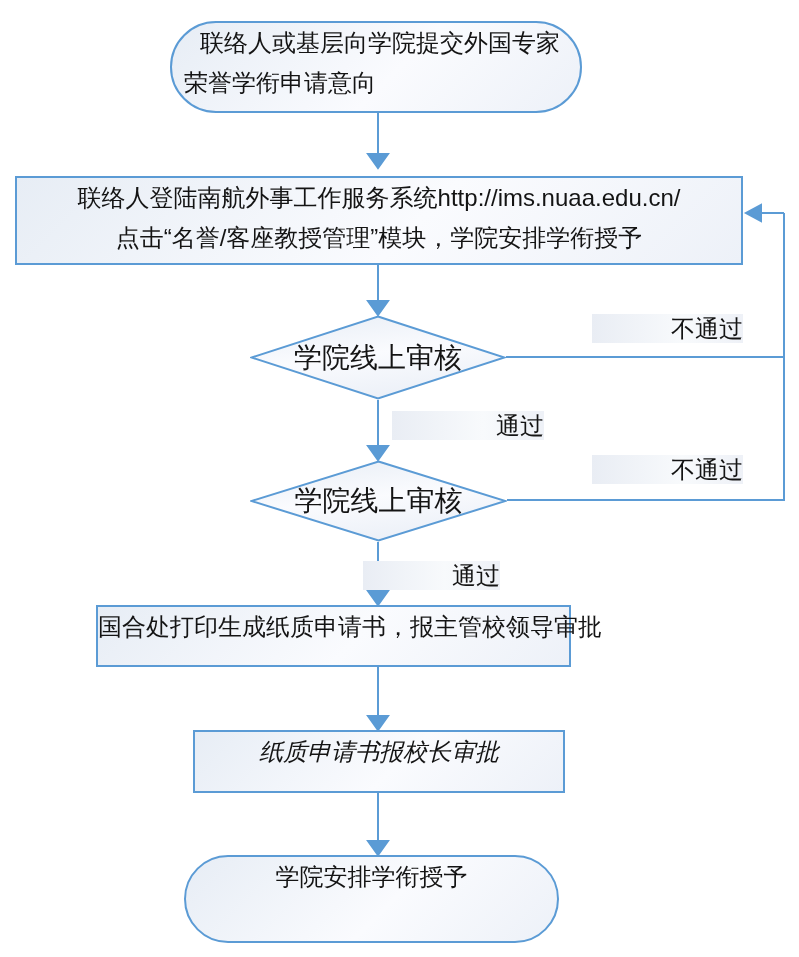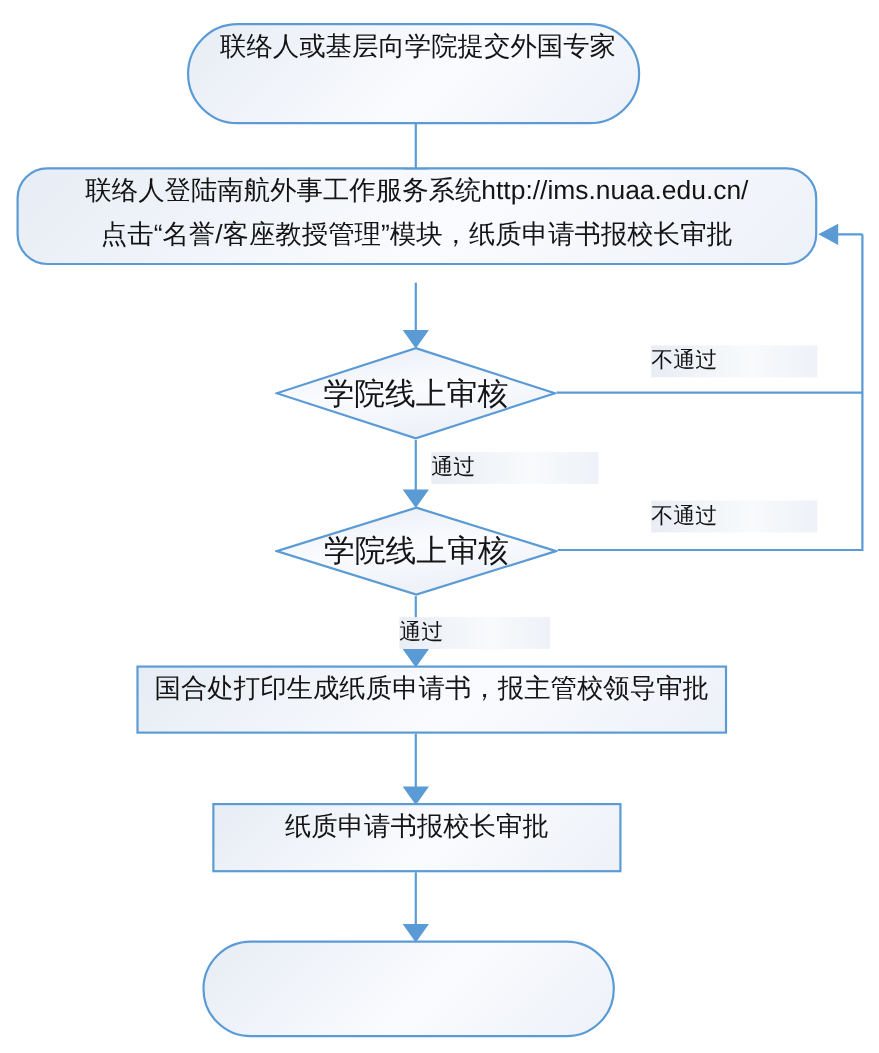--- a/index.html
+++ b/index.html
@@ -21,21 +21,21 @@
   .start-text { text-align:left; padding:0 12px; }
   .start-text .first { text-indent:16px; }
   .diamond { position:absolute; z-index:1; }
   .diamond svg { position:absolute; left:0; top:0; }
   .diamond .dtext {
     position:absolute; left:0; top:0; width:100%; height:100%;
     display:flex; align-items:center; justify-content:center;
     font-size:28px; white-space:nowrap;
   }
   .edge-label {
-    position:absolute; z-index:2; font-size:20px; text-align:left;
+    position:absolute; z-index:2; font-size:24px; text-align:right;
     height:29px; line-height:29px;
     background:linear-gradient(90deg,#e9edf4 0%,#f8fafc 60%,#eef1f7 100%);
     white-space:nowrap;
   }
 </style>
 </head>
 <body>
 
 <div class="canvas">
 
@@ -63,25 +63,26 @@
       <line x1="506" y1="357" x2="784" y2="357"></line>
       <line x1="507" y1="500" x2="784" y2="500"></line>
       <line x1="784" y1="501" x2="784" y2="213"></line>
       <line x1="784" y1="213" x2="760" y2="213"></line>
       <polygon points="761,205 761,221 746,213"></polygon>
     </g>
   </svg>
 
   <div class="shape terminator start-text" style="left:170px; top:21px; width:412px; height:92px;">
     <div class="line first">联络人或基层向学院提交外国专家</div>
+    <div class="line">荣誉学衔申请意向</div>
   </div>
 
-  <div class="shape center" style="left:15px; top:152px; width:728px; height:89px;border-radius:28px;">
+  <div class="shape center" style="left:15px; top:176px; width:728px; height:89px;">
     <div class="line">联络人登陆南航外事工作服务系统http://ims.nuaa.edu.cn/</div>
-    <div class="line">点击“名誉/客座教授管理”模块，纸质申请书报校长审批</div>
+    <div class="line">点击“名誉/客座教授管理”模块，学院安排学衔授予</div>
   </div>
 
   <div class="diamond" style="left:250px; top:315px; width:256px; height:85px;">
     <svg width="256" height="85" viewBox="0 0 256 85">
       <defs>
         <linearGradient id="dgrad1" x1="0" y1="0" x2="0.4" y2="1">
           <stop offset="0" stop-color="#e7edf5"></stop>
             <stop offset="0.55" stop-color="#fafbfe"></stop>
             <stop offset="1" stop-color="#edf1f8"></stop>
         </linearGradient>
@@ -98,29 +99,30 @@
           <stop offset="0" stop-color="#e7edf5"></stop>
             <stop offset="0.55" stop-color="#fafbfe"></stop>
             <stop offset="1" stop-color="#edf1f8"></stop>
         </linearGradient>
       </defs>
       <polygon points="128.5,1.5 255.5,41 128.5,80.5 1.5,41" fill="url(#dgrad2)" stroke="#5b9bd5" stroke-width="2"></polygon>
     </svg>
     <div class="dtext">学院线上审核</div>
   </div>
 
-  <div class="shape center" style="left:124px; top:605px; width:537px; height:62px;">
+  <div class="shape center" style="left:96px; top:605px; width:475px; height:62px;">
     <div class="line">国合处打印生成纸质申请书，报主管校领导审批</div>
   </div>
 
-  <div class="shape center" style="left:193px; top:730px; width:372px; height:63px;">
+  <div class="shape center" style="left:193px; top:730px; width:372px; height:63px;font-style:italic;">
     <div class="line">纸质申请书报校长审批</div>
   </div>
 
   <div class="shape terminator center" style="left:184px; top:855px; width:375px; height:88px;">
+    <div class="line">学院安排学衔授予</div>
   </div>
 
   <div class="edge-label" style="left:592px; top:314px; width:151px;">不通过</div>
   <div class="edge-label" style="left:392px; top:411px; width:152px;">通过</div>
   <div class="edge-label" style="left:592px; top:455px; width:151px;">不通过</div>
   <div class="edge-label" style="left:363px; top:561px; width:137px;">通过</div>
 
 </div>
 
 </body></html>

